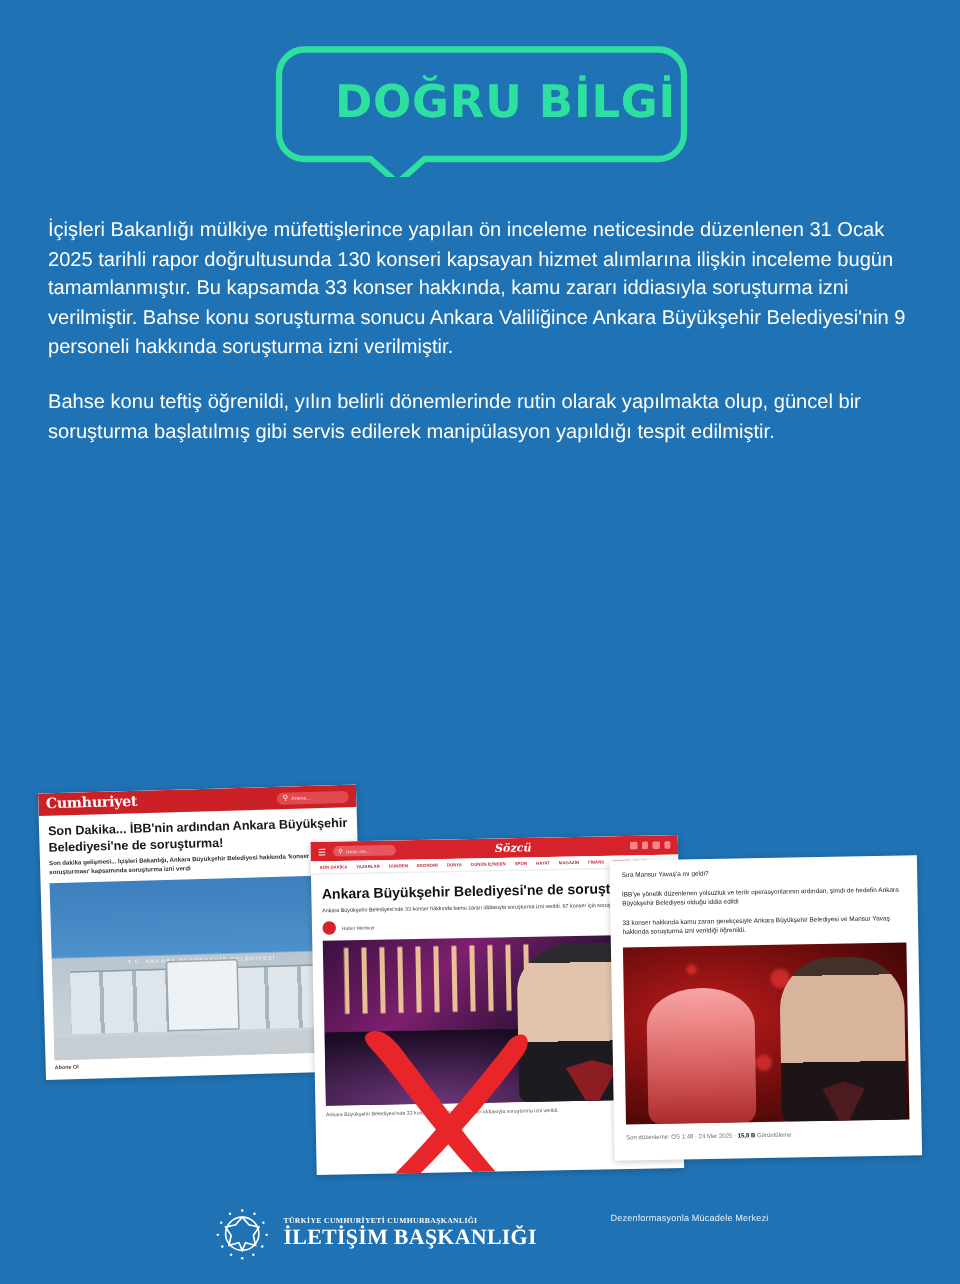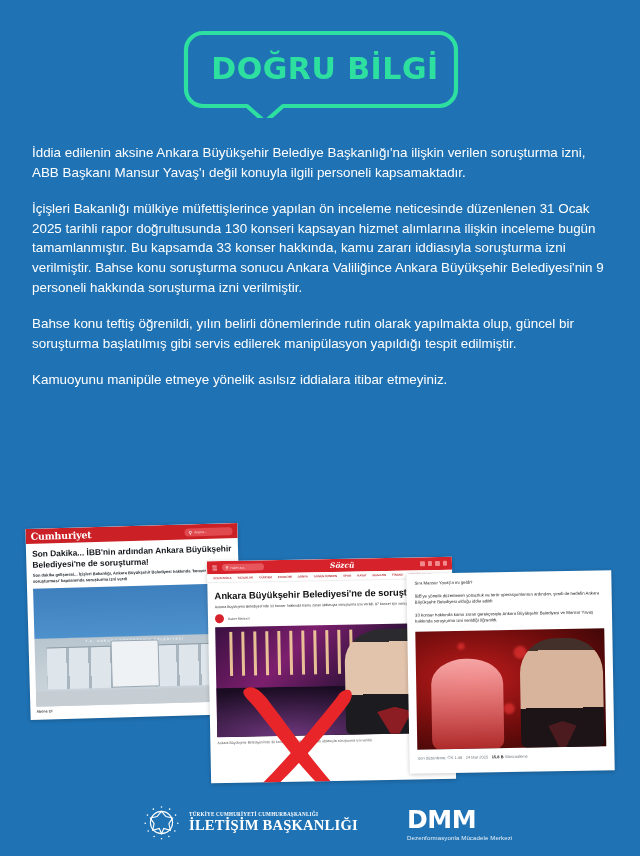--- a/index.html
+++ b/index.html
@@ -17,21 +17,21 @@
 
   
   .bubble-wrap {
     position: absolute;
     left: 183px; top: 30px;
     width: 276px; height: 88px;
   }
   .bubble-wrap svg { display: block; width: 276px; height: 88px; }
   .bubble-label {
     position: absolute;
-    left: 4px; top: 0; width: 276px; height: 76px;
+    left: 16px; top: 0; width: 276px; height: 76px;
     display: flex; align-items: center; justify-content: center;
     color: #2ee0a0;
     font-size: 30px;
     font-weight: bold;
     letter-spacing: 0.5px;
     font-family: "DejaVu Sans", sans-serif;
     white-space: nowrap;
   }
 
   
@@ -271,24 +271,22 @@
 <div id="page">
 
   <div class="bubble-wrap">
     <svg viewBox="0 0 276 88">
       <path d="M20,3 H256 A17,17 0 0 1 273,20 V59 A17,17 0 0 1 256,76 H100 L82,92 L64,76 H20 A17,17 0 0 1 3,59 V20 A17,17 0 0 1 20,3 Z" fill="none" stroke="#2ee0a0" stroke-width="4.2" stroke-linejoin="round"></path>
     </svg>
     <div class="bubble-label">DOĞRU BİLGİ</div>
   </div>
 
   <div class="body-copy">
-    <p class="para">İddia edilenin aksine Ankara Büyükşehir Belediye Başkanlığı'na ilişkin verilen soruşturma izni, ABB Başkanı Mansur Yavaş'ı değil konuyla ilgili personeli kapsamaktadır.</p>
     <p class="para">İçişleri Bakanlığı mülkiye müfettişlerince yapılan ön inceleme neticesinde düzenlenen 31 Ocak 2025 tarihli rapor doğrultusunda 130 konseri kapsayan hizmet alımlarına ilişkin inceleme bugün tamamlanmıştır. Bu kapsamda 33 konser hakkında, kamu zararı iddiasıyla soruşturma izni verilmiştir. Bahse konu soruşturma sonucu Ankara Valiliğince Ankara Büyükşehir Belediyesi'nin 9 personeli hakkında soruşturma izni verilmiştir.</p>
     <p class="para">Bahse konu teftiş öğrenildi, yılın belirli dönemlerinde rutin olarak yapılmakta olup, güncel bir soruşturma başlatılmış gibi servis edilerek manipülasyon yapıldığı tespit edilmiştir.</p>
-    <p class="para">Kamuoyunu manipüle etmeye yönelik asılsız iddialara itibar etmeyiniz.</p>
   </div>
 
   <div class="collage">
 
     <div class="card card1">
       <div class="c1-bar">
         <div class="c1-logo">Cumhuriyet</div>
         <div class="c1-search">
           <span class="mg">⚲</span>
           <span class="ph">Arama...</span>
@@ -396,18 +394,17 @@
           <circle cx="12" cy="30" r="2.2"></circle>
             <circle cx="28" cy="14" r="2.2"></circle>
         </g>
       </svg>
       <div class="txt">
         <div class="t1">TÜRKİYE CUMHURİYETİ CUMHURBAŞKANLIĞI</div>
         <div class="t2">İLETİŞİM BAŞKANLIĞI</div>
       </div>
     </div>
     <div class="logo-right">
-      <div class="dmm">DMM</div>
       <div class="dmm-sub">Dezenformasyonla Mücadele Merkezi</div>
     </div>
   </div>
 
 </div>
 
 </body></html>

